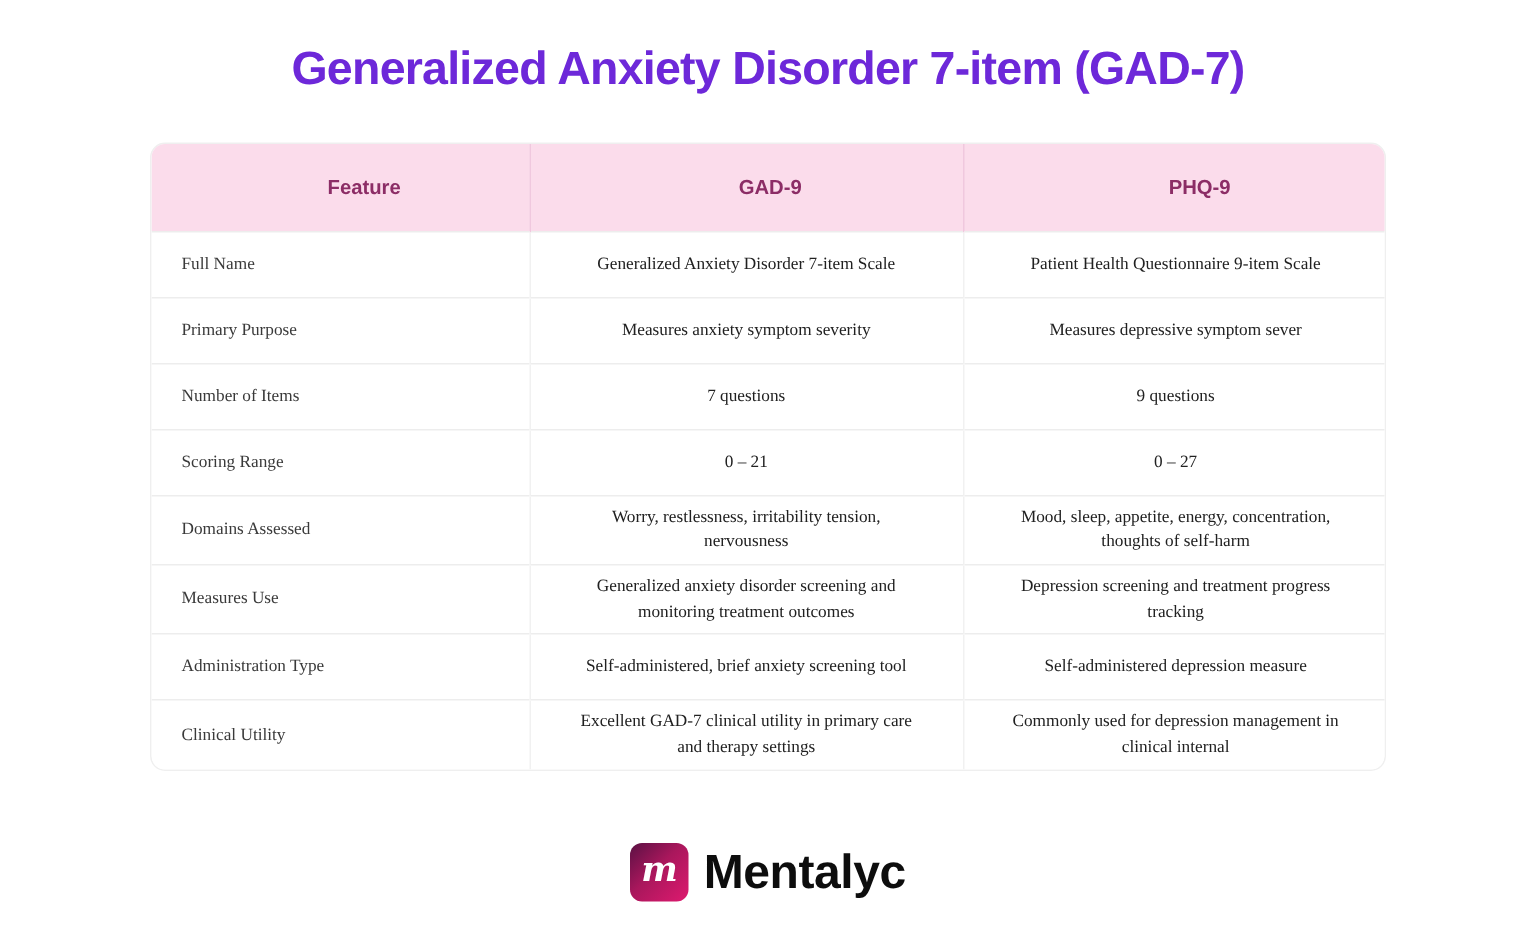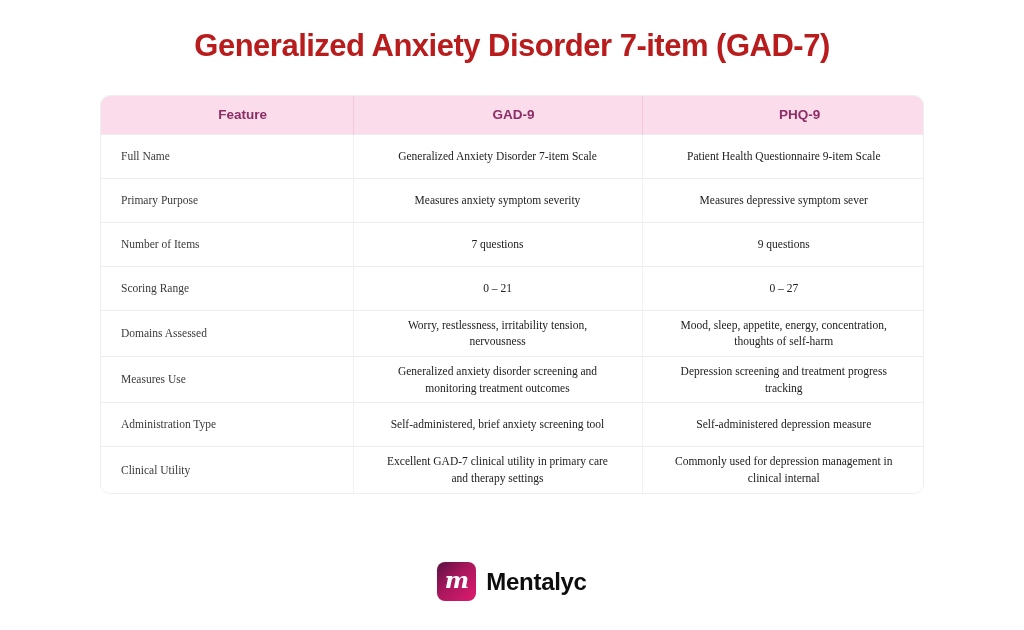--- a/index.html
+++ b/index.html
@@ -10,21 +10,21 @@
     position: relative;
     overflow: hidden;
   }
   .page-title {
     position: absolute;
     top: 28px; left: 0; right: 0;
     text-align: center;
     font-size: 31px;
     font-weight: 700;
     letter-spacing: -0.5px;
-    color: #b91c1c;
+    color: #6d28d9;
   }
   .table-wrap {
     position: absolute;
     left: 100px; top: 95px;
     width: 824px;
     border-radius: 10px;
     overflow: hidden;
     border: 1px solid #efefef;
   }
   table {
@@ -33,21 +33,21 @@
     table-layout: fixed;
   }
   col.c-feature { width: 252px; }
   col.c-gad7   { width: 289px; }
   col.c-phq9   { width: 283px; }
   thead th {
     background: #fbdceb;
     color: #8c2d66;
     font-size: 13.5px;
     font-weight: 700;
-    height: 38px;
+    height: 58px;
     text-align: center;
     border-right: 1px solid #f0c8de;
     padding-left: 32px;
   }
   thead th:last-child { border-right: none; }
   tbody td {
     background: #ffffff;
     border-top: 1px solid #ededed;
     border-right: 1px solid #f1f1f1;
     height: 44px;
@@ -87,21 +87,21 @@
   }
   .logo-mark span {
     font-family: "DejaVu Serif", serif;
     font-style: italic;
     font-weight: 700;
     font-size: 23px;
     color: #ffffff;
     transform: translateY(-2px);
   }
   .brand-name {
-    font-size: 24px;
+    font-size: 32px;
     font-weight: 700;
     letter-spacing: -0.3px;
     color: #0d0d0d;
   }
 </style>
 </head>
 <body>
 
 <h1 class="page-title">Generalized Anxiety Disorder 7-item (GAD-7)</h1>
 

